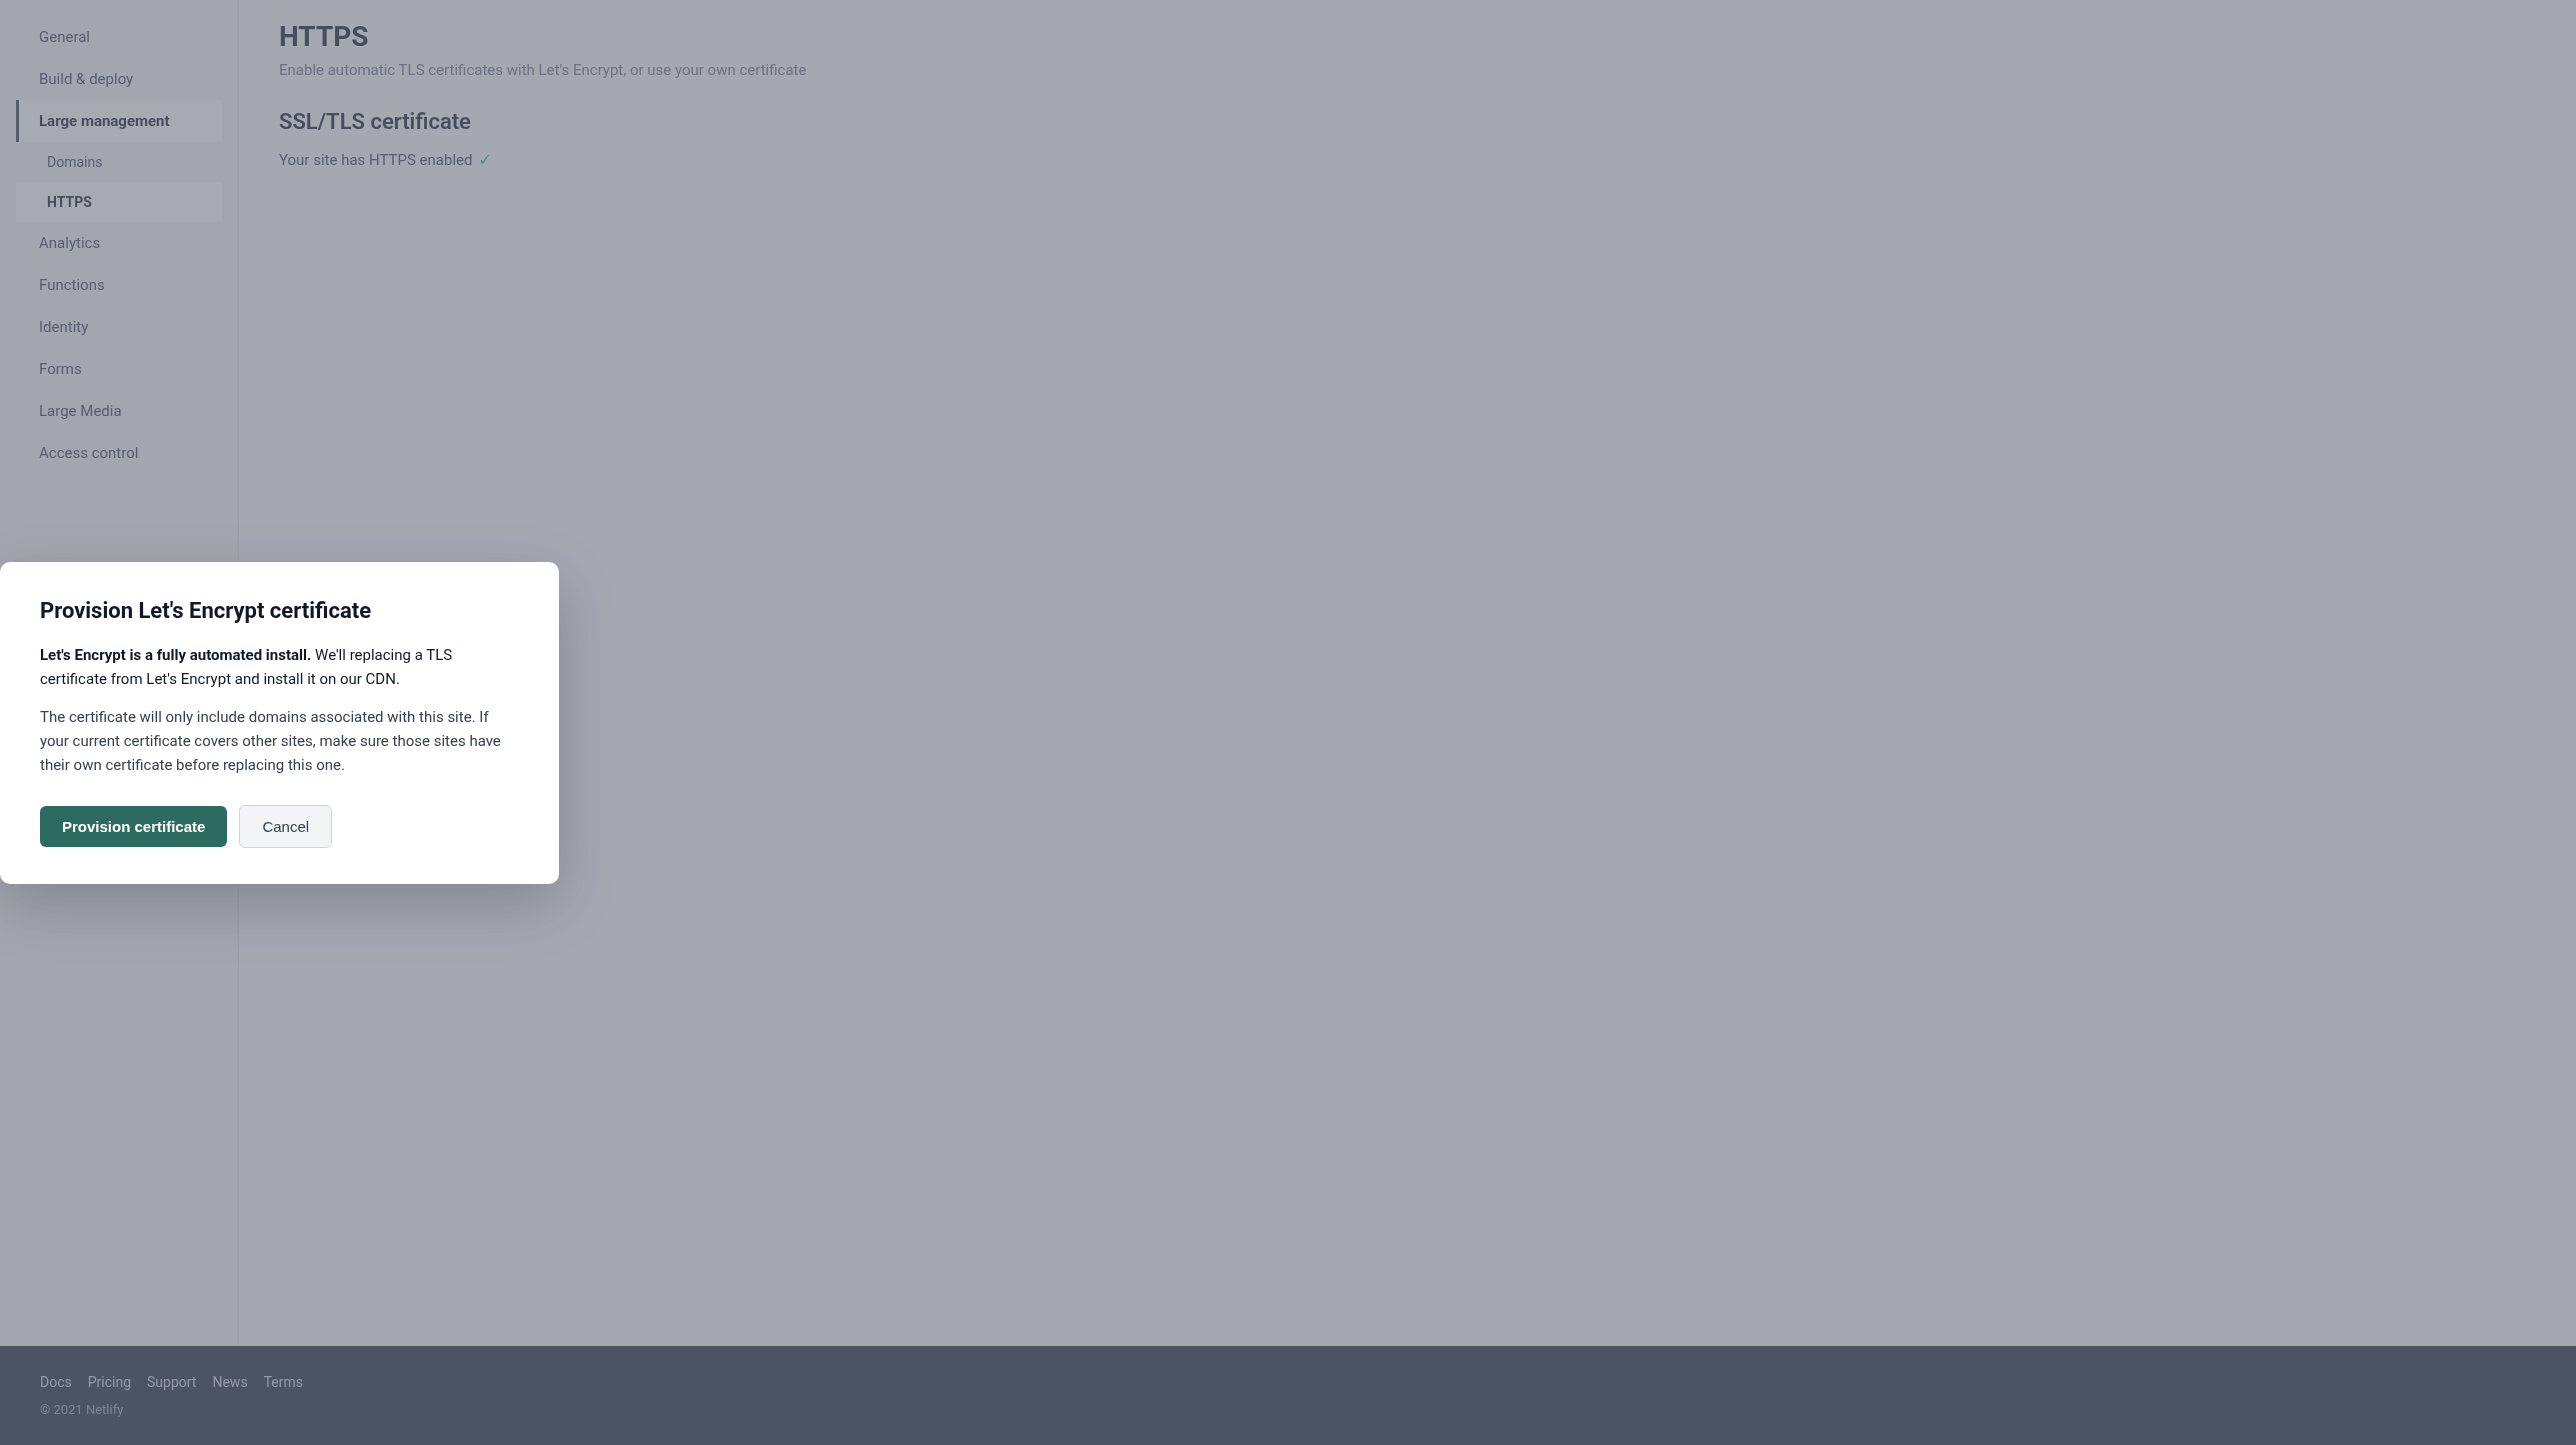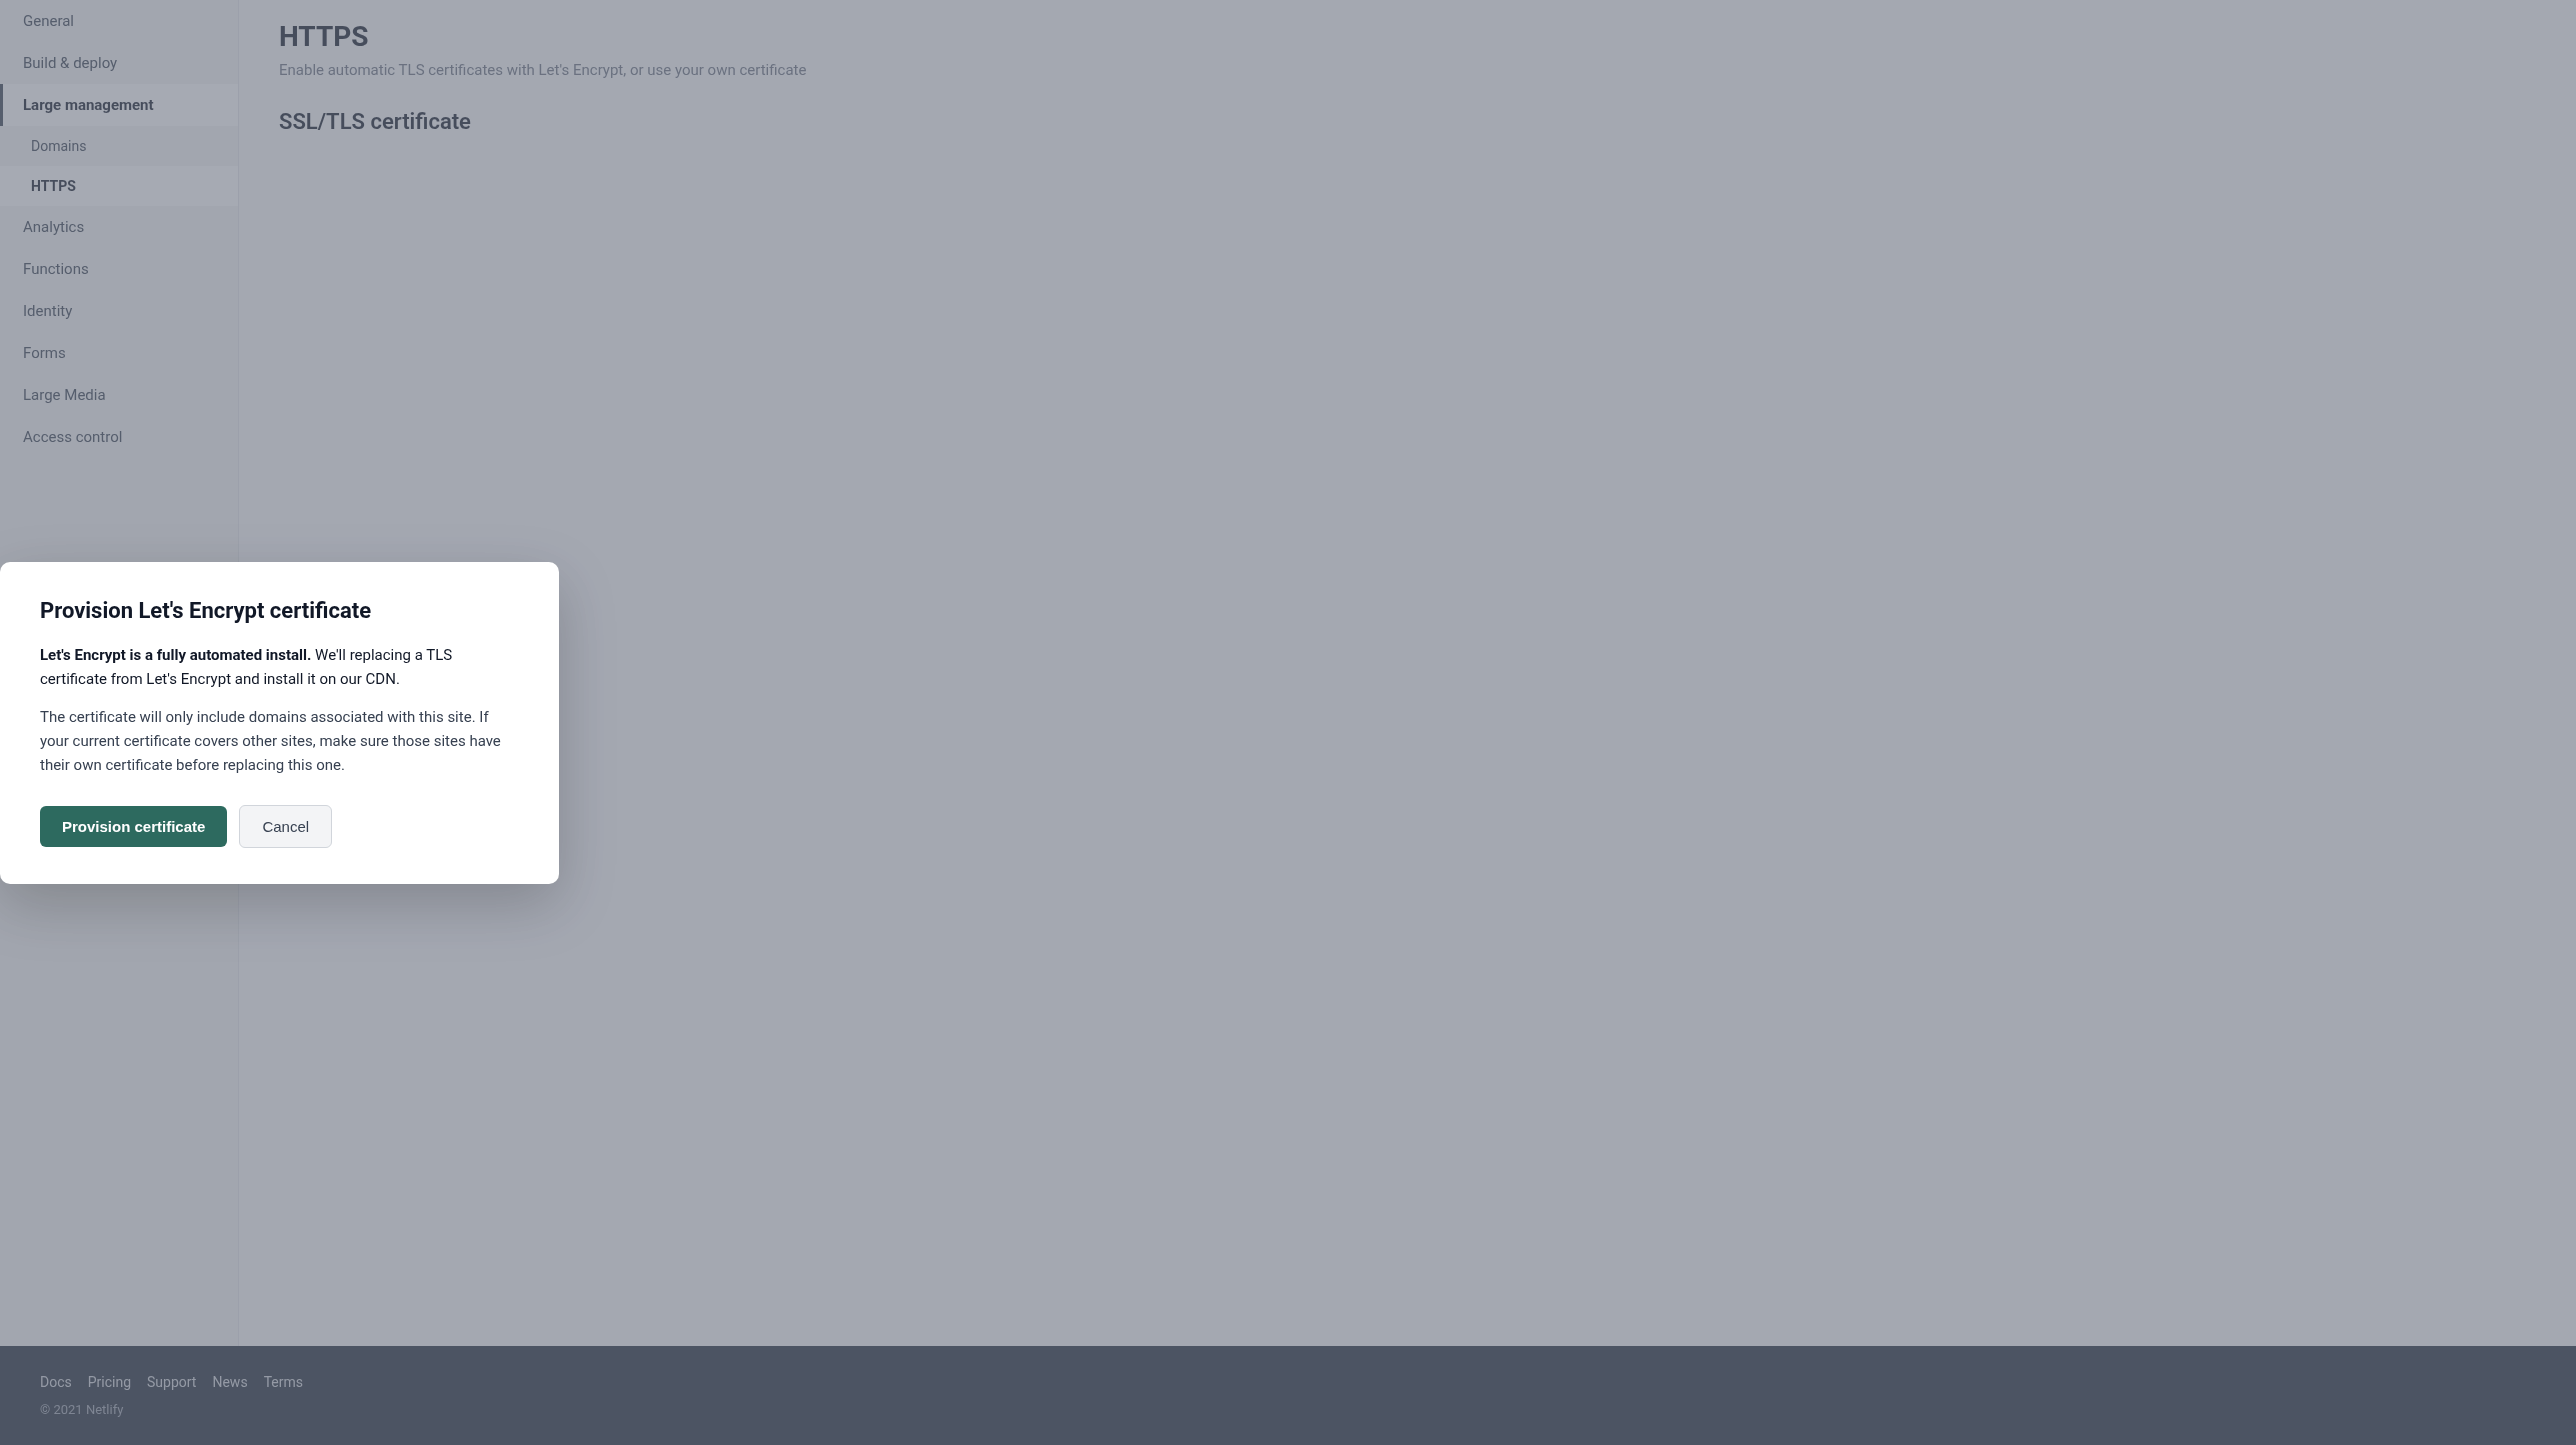--- a/index.html
+++ b/index.html
@@ -20,21 +20,21 @@
       display: flex;
       flex: 1;
       position: relative;
     }
 
     
     .sidebar {
       width: 239px;
       background-color: #f5f5f4;
       border-right: 1px solid #e5e7eb;
-      padding: 0;
+      padding: 16px;
       flex-shrink: 0;
     }
 
     .sidebar-item {
       display: block;
       padding: 12px 20px;
       font-size: 15px;
       color: #374151;
       cursor: pointer;
       text-decoration: none;
@@ -222,20 +222,24 @@
     <a class="sidebar-item">Large Media</a>
     <a class="sidebar-item">Access control</a>
   </nav>
 
   <main class="main-content">
     <h1 class="page-title">HTTPS</h1>
     <p class="page-subtitle">Enable automatic TLS certificates with Let's Encrypt, or use your own certificate</p>
 
     <h2 class="section-title">SSL/TLS certificate</h2>
 
+    <div class="https-status">
+      <span>Your site has HTTPS enabled</span>
+      <span class="check-icon">✓</span>
+    </div>
   </main>
 </div>
 
 <div class="modal-overlay">
   <div class="modal">
     <h2 class="modal-title">Provision Let's Encrypt certificate</h2>
 
     <p class="modal-body-bold">
       <strong>Let's Encrypt is a fully automated install.</strong><span> We'll replacing a TLS certificate from Let's Encrypt and install it on our CDN.</span>
     </p>

